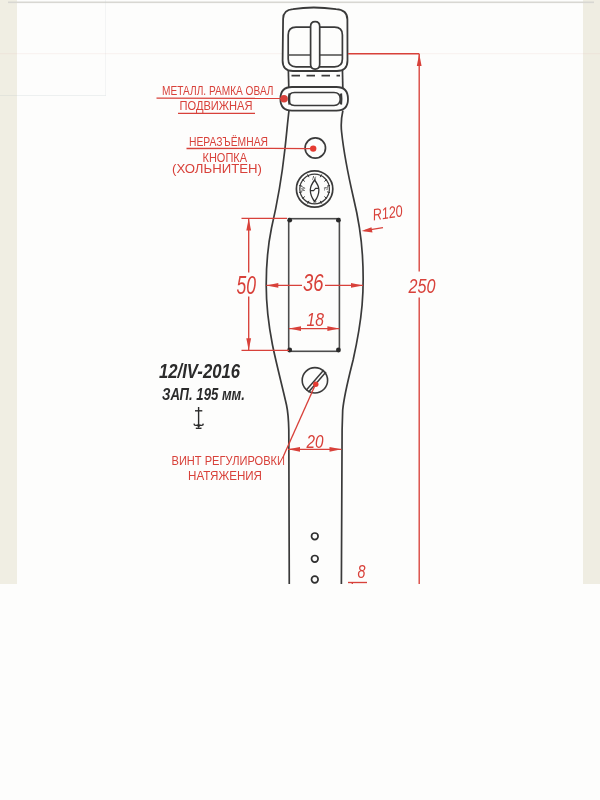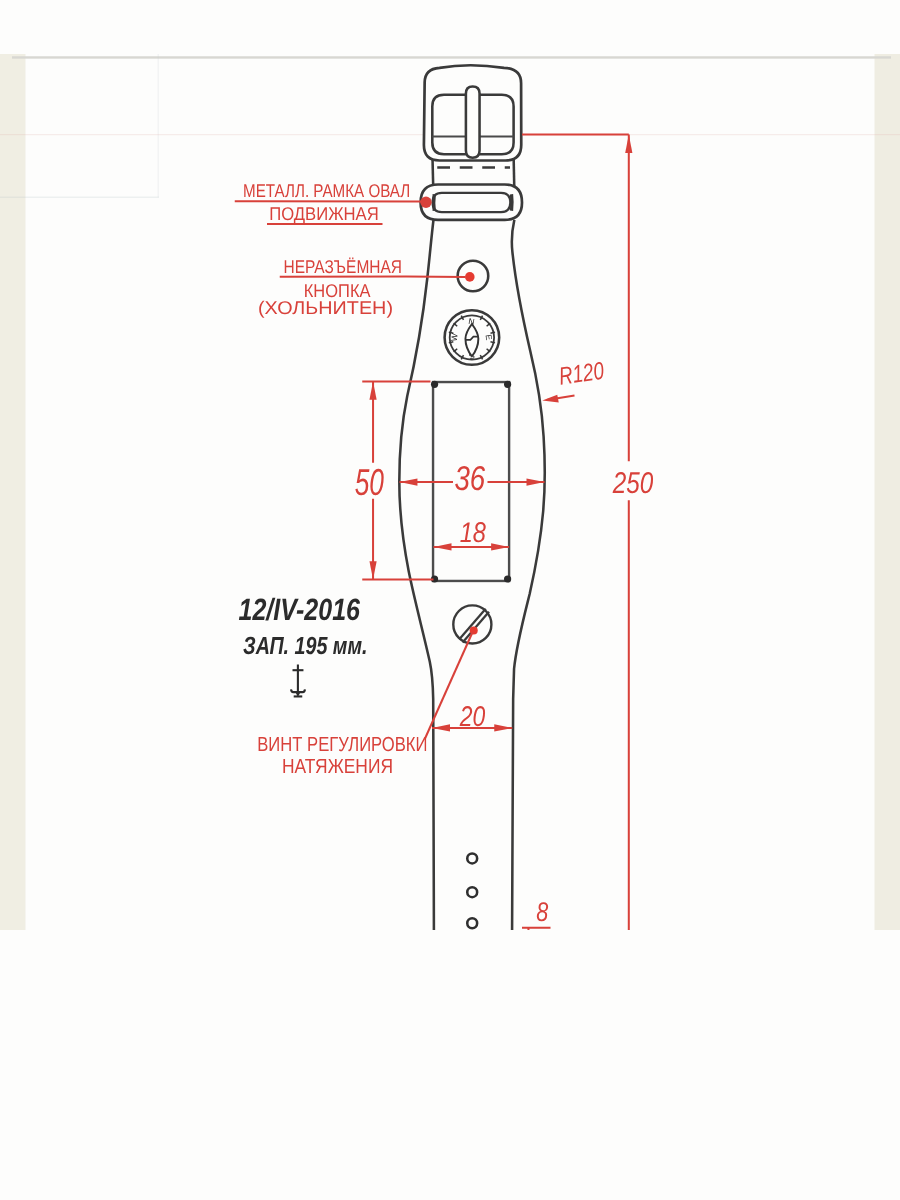--- a/index.html
+++ b/index.html
@@ -1,17 +1,17 @@
 <!DOCTYPE html>
 <html><head>
 <meta charset="utf-8">
 <style>
   html,body{margin:0;padding:0;}
   body{width:600px;height:800px;background:#fdfdfc;font-family:"Liberation Sans",sans-serif;}
-  #page{position:relative;width:600px;height:584px;overflow:hidden;background:#a16207;margin-top:36px;}
+  #page{position:relative;width:600px;height:584px;overflow:hidden;background:#a16207;}
   svg{position:absolute;left:0;top:0;}
   text{font-family:"Liberation Sans",sans-serif;}
 </style>
 </head>
 <body>
 <div id="page">
 <svg width="600" height="800" viewBox="0 0 600 800">
 
   <rect x="0" y="0" width="600" height="800" fill="#fdfdfc"></rect>
 

